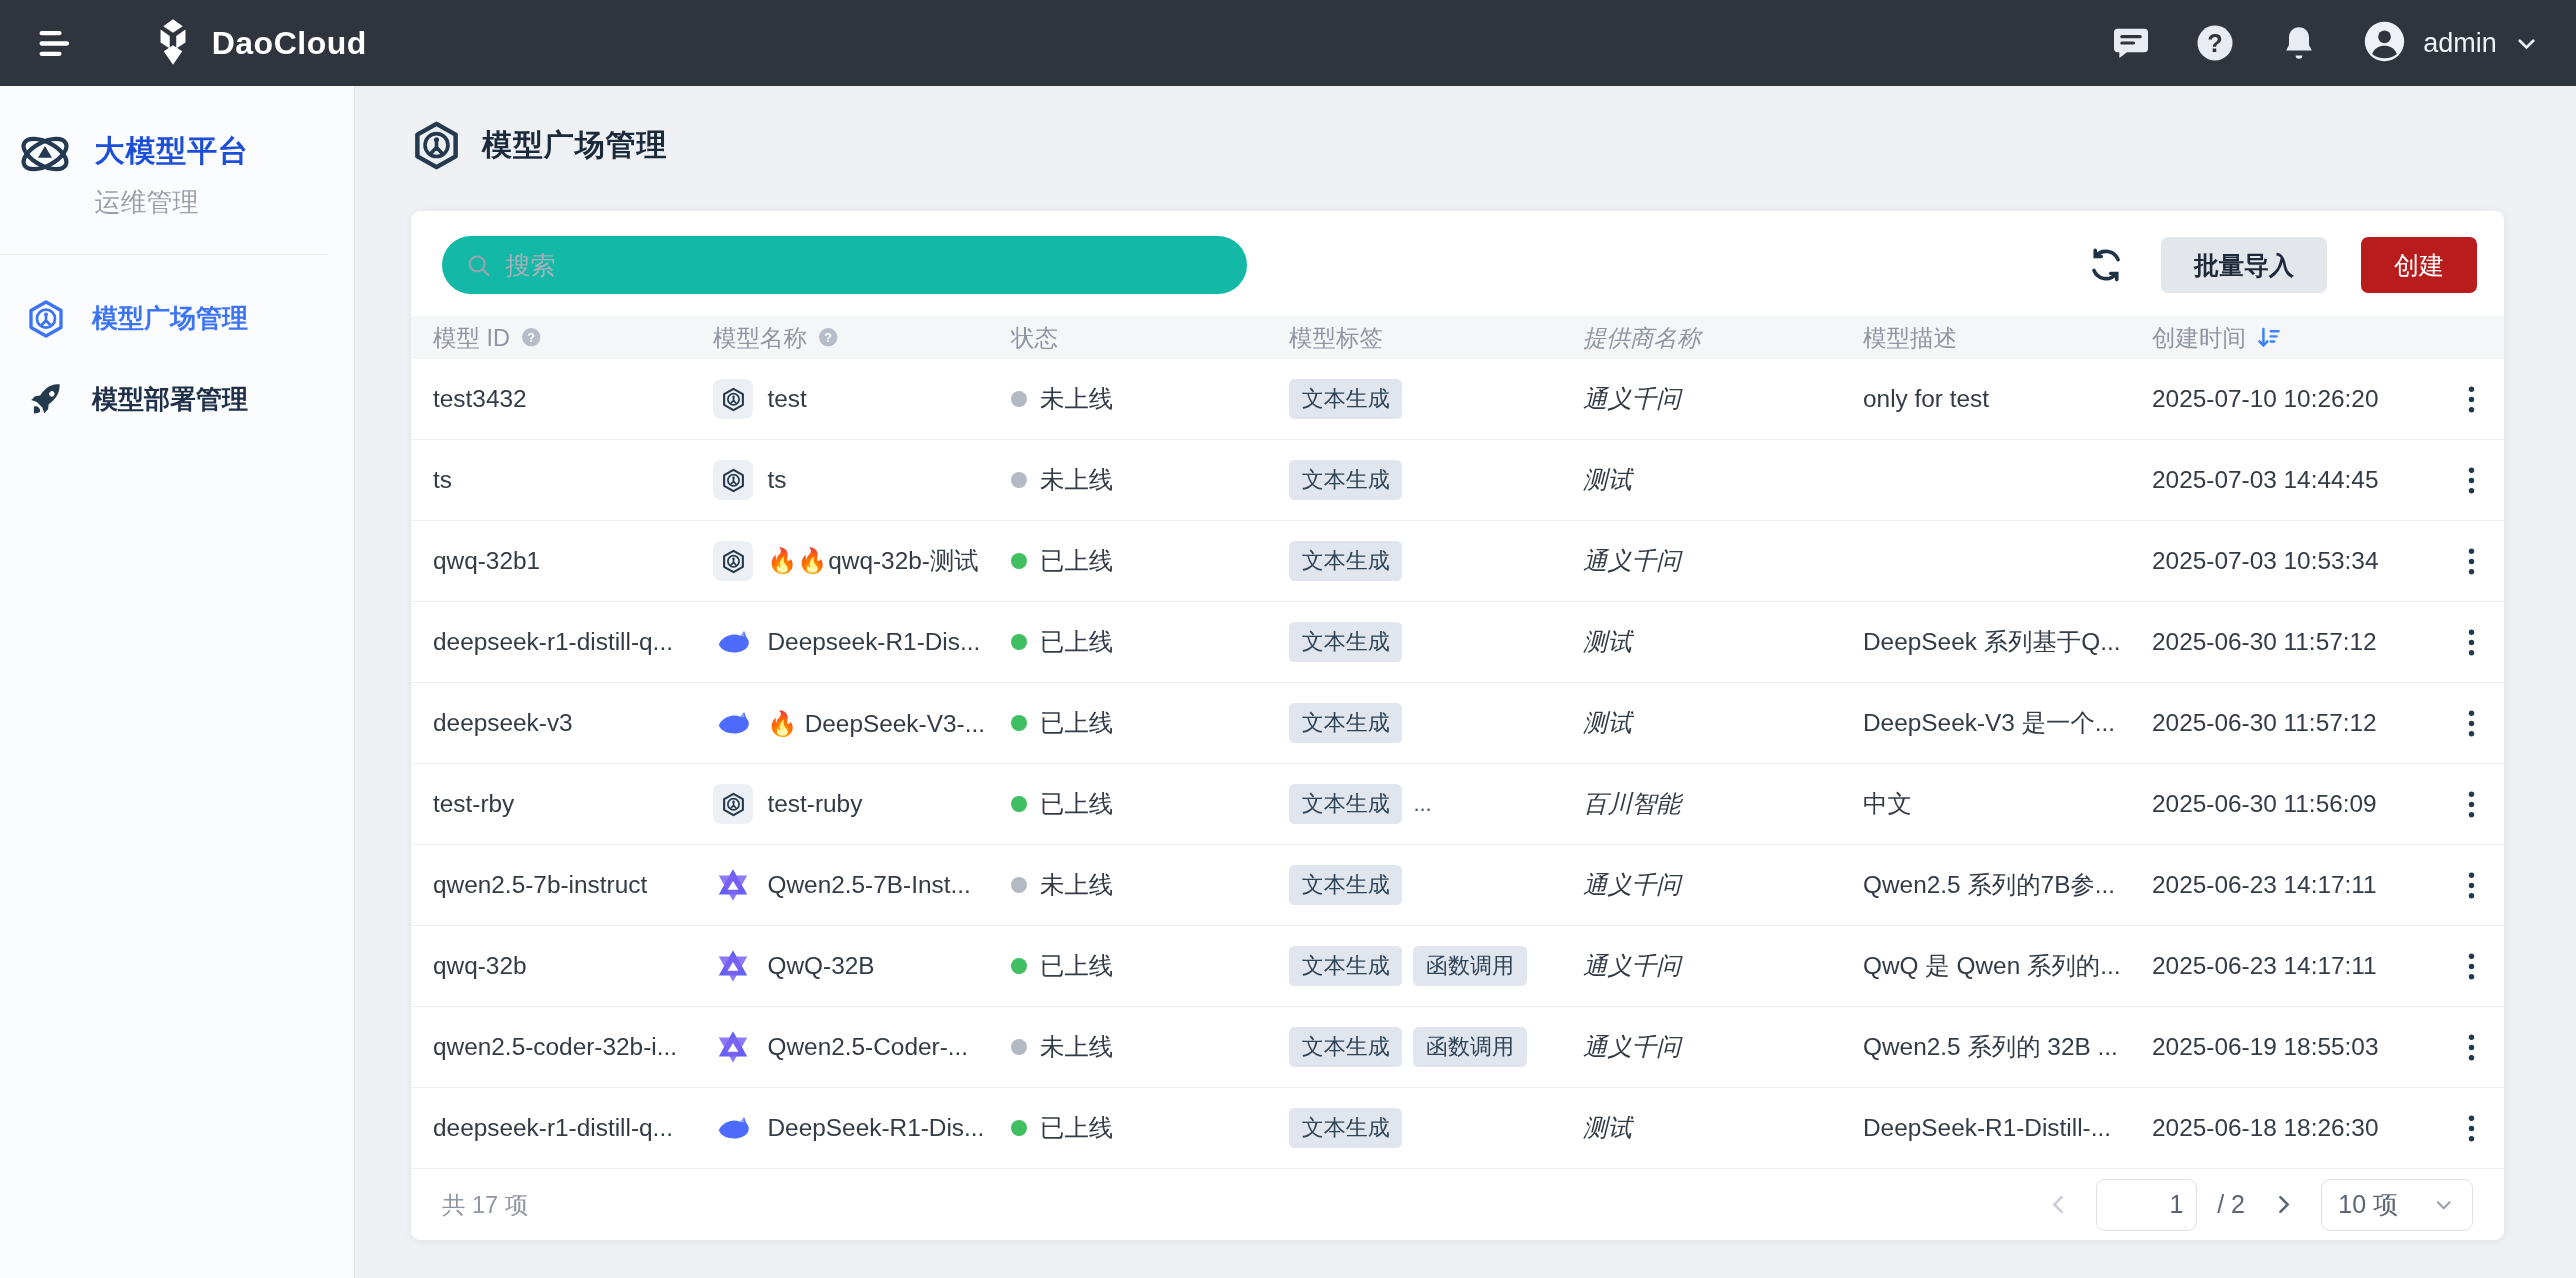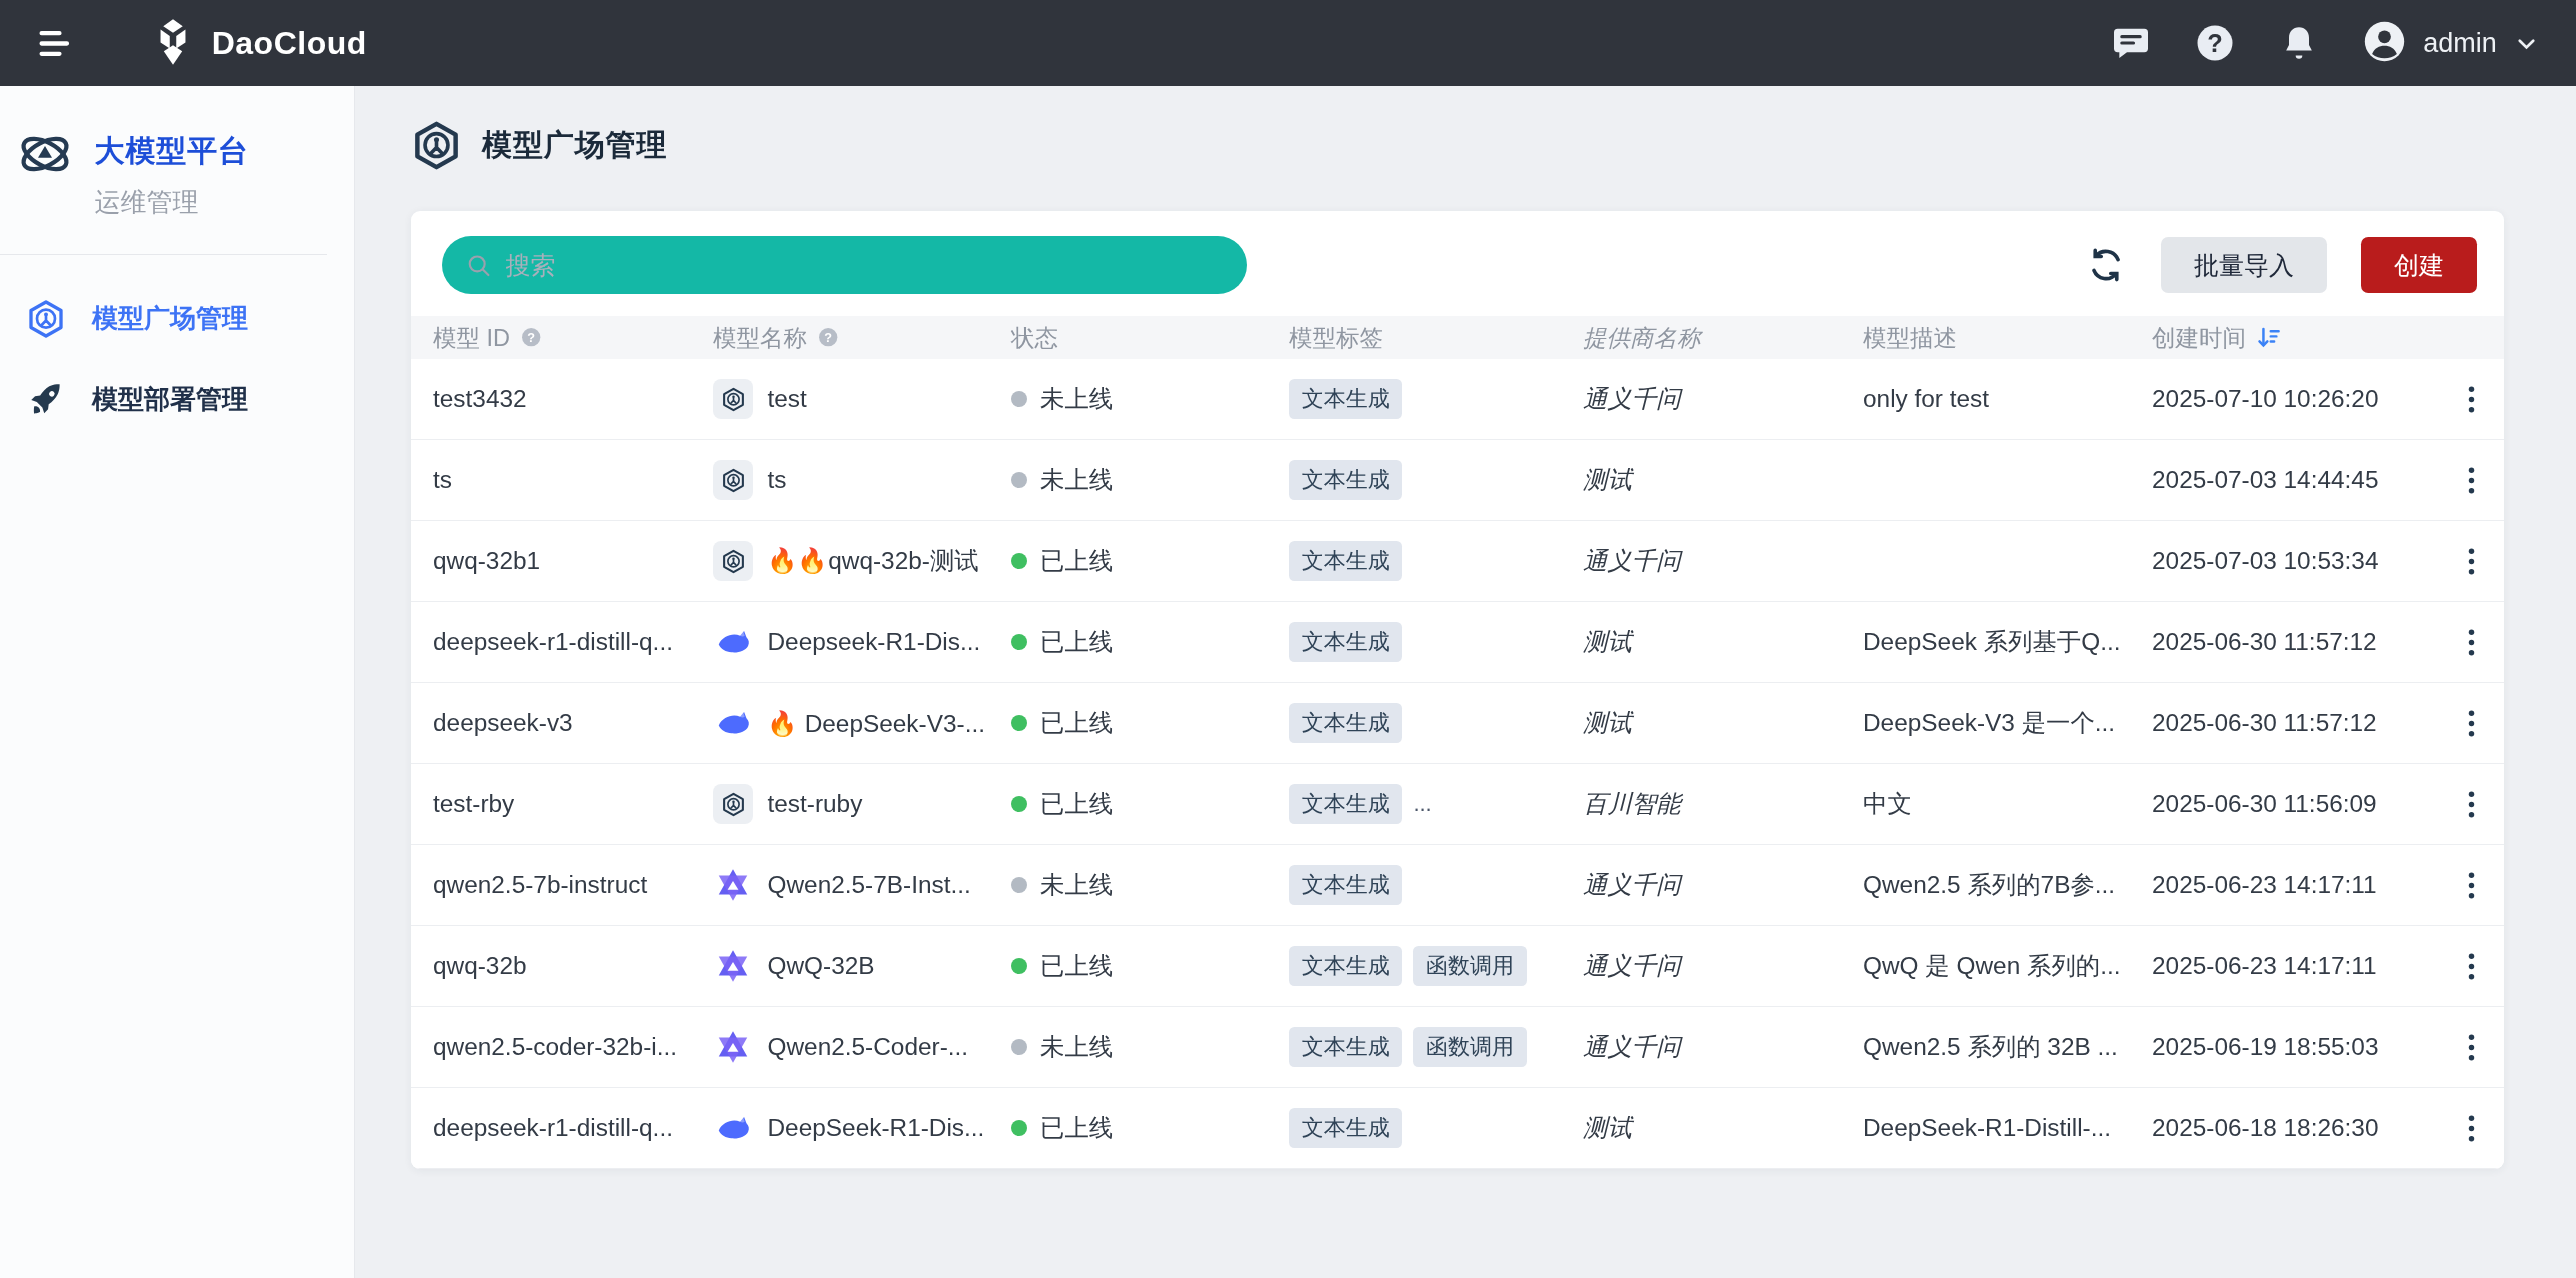--- a/index.html
+++ b/index.html
@@ -42,21 +42,21 @@
   .ph-icon { color:#24394e; display:flex; }
 
   .card { background:#ffffff; border-radius:9px; box-shadow:0 1.8px 9px rgba(40,50,70,.06); overflow:hidden; }
   .toolbar { display:flex; align-items:center; padding:25px 27px 22px 31px; }
   .search { width:805px; height:58px; background:#14b8a6; border-radius:29px; display:flex; align-items:center; padding:0 23.5px; gap:14.5px; }
   .search input { border:none; outline:none; background:transparent; font-size:25px; color:#333b46; width:100%; font-family:inherit; }
   .search input::placeholder { color:#a9b0bb; }
   .toolbar-right { margin-left:auto; display:flex; align-items:center; gap:34px; }
   .icon-btn { width:43px; height:43px; display:flex; align-items:center; justify-content:center; cursor:pointer; }
   .btn { height:56px; border:none; border-radius:7.2px; font-size:25px; padding:0 33px; cursor:pointer; font-family:inherit; }
-  .btn-gray { background:#e3e6ea; color:#20293a; }
+  .btn-gray { background:#e3e6ea; color:#20293a;font-weight:bold; }
   .btn-blue { background:#b91c1c; color:#ffffff; }
 
   
   .thead { display:flex; align-items:center; height:43px; background:#f5f6f8; }
   .th { display:flex; align-items:center; gap:9px; font-size:23.5px; color:#8f96a1; padding-left:22px; }
   .tbody .tr { display:flex; align-items:center; height:81px; border-bottom:0.9px solid #eceef1; background:#fff; }
   .td { display:flex; align-items:center; font-size:24.4px; color:#333b46; padding-left:22px; overflow:hidden; white-space:nowrap; }
   .c1{width:280px;} .c2{width:298px;} .c3{width:278px;} .c4{width:294px;}
   .c5{width:280px;font-style:italic;} .c6{width:289px;} .c7{width:308px;} .c8{flex:1; justify-content:center; padding-left:0;}
   .micon { width:40px; height:40px; margin-right:14.5px; display:flex; align-items:center; justify-content:center; flex-shrink:0; }
@@ -667,16 +667,39 @@
         <svg width="27" height="31" viewBox="0 0 10 24" fill="#24394e">
           <circle cx="5" cy="4" r="2.1"></circle>
                   <circle cx="5" cy="12" r="2.1"></circle>
                   <circle cx="5" cy="20" r="2.1"></circle>
         </svg>
       </span>
     </div>
   </div>
 </div>
 
+      <div class="tfoot">
+        <span class="total">共 17 项</span>
+        <div class="pager">
+          <span class="pg-arrow">
+            <svg width="25" height="25" viewBox="0 0 24 24" fill="none" stroke="#c9ced6" stroke-width="2.4" stroke-linecap="round">
+                <path d="M15 5 8 12l7 7"></path>
+              </svg>
+          </span>
+          <input class="pg-input" value="1" style="">
+          <span class="pg-total">/ 2</span>
+          <span class="pg-arrow">
+            <svg width="25" height="25" viewBox="0 0 24 24" fill="none" stroke="#5c6573" stroke-width="2.4" stroke-linecap="round">
+                <path d="M9 5l7 7-7 7"></path>
+              </svg>
+          </span>
+          <div class="pg-size">
+            <span>10 项</span>
+            <svg width="23.5" height="23.5" viewBox="0 0 24 24" fill="none" stroke="#9aa1ad" stroke-width="2.2" stroke-linecap="round">
+                <path d="M6 9.5 12 15.5 18 9.5"></path>
+              </svg>
+          </div>
+        </div>
+      </div>
     </section>
   </main>
 </div>
 
 
 </body></html>

